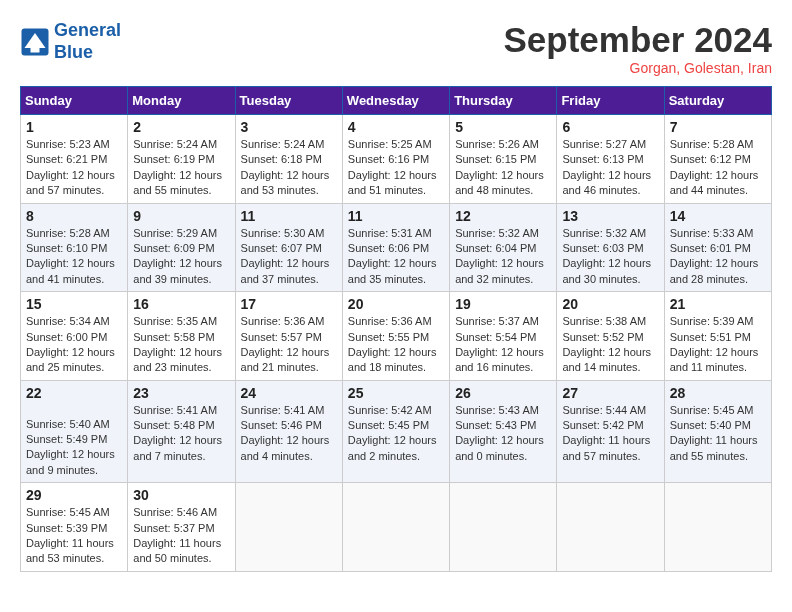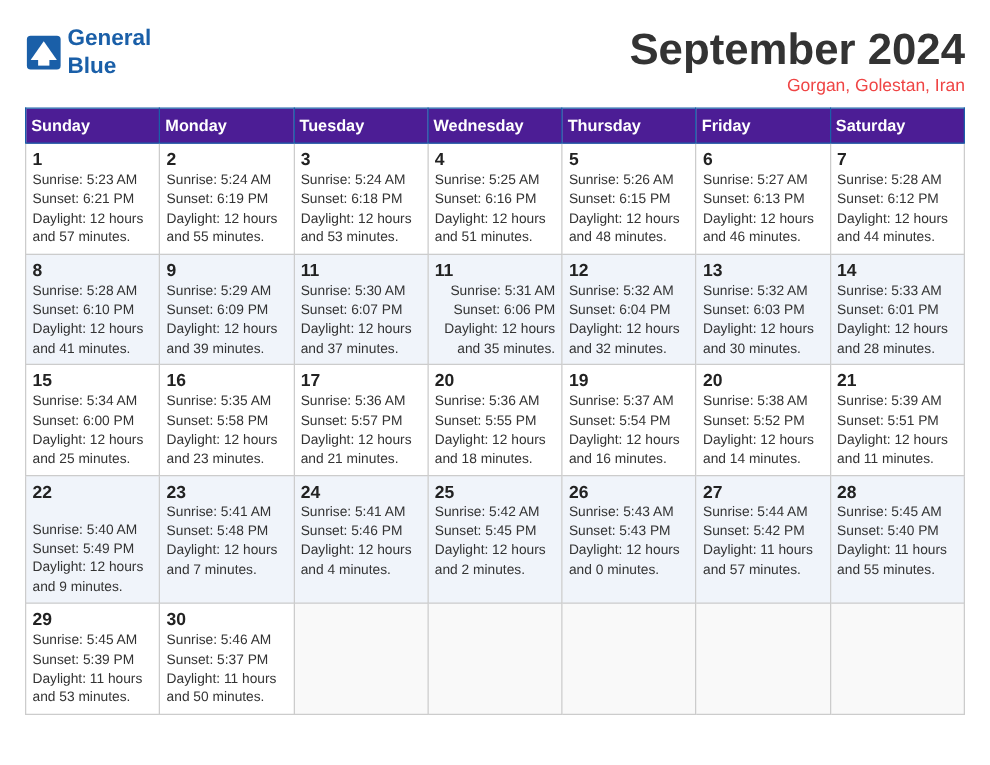--- a/index.html
+++ b/index.html
@@ -178,21 +178,21 @@
 Daylight: 12 hours and 39 minutes.</div>
         </td>
         <td>
           <span class="day-num">11</span>
           <div class="day-info" style="white-space: pre-line;">Sunrise: 5:30 AM
 Sunset: 6:07 PM
 Daylight: 12 hours and 37 minutes.</div>
         </td>
         <td>
           <span class="day-num">11</span>
-          <div class="day-info" style="white-space: pre-line; text-align: right;">Sunrise: 5:31 AM
+          <div class="day-info" style="white-space: pre-line;">Sunrise: 5:31 AM
 Sunset: 6:06 PM
 Daylight: 12 hours and 35 minutes.</div>
         </td>
         <td>
           <span class="day-num">12</span>
           <div class="day-info" style="white-space: pre-line;">Sunrise: 5:32 AM
 Sunset: 6:04 PM
 Daylight: 12 hours and 32 minutes.</div>
         </td>
         <td>

